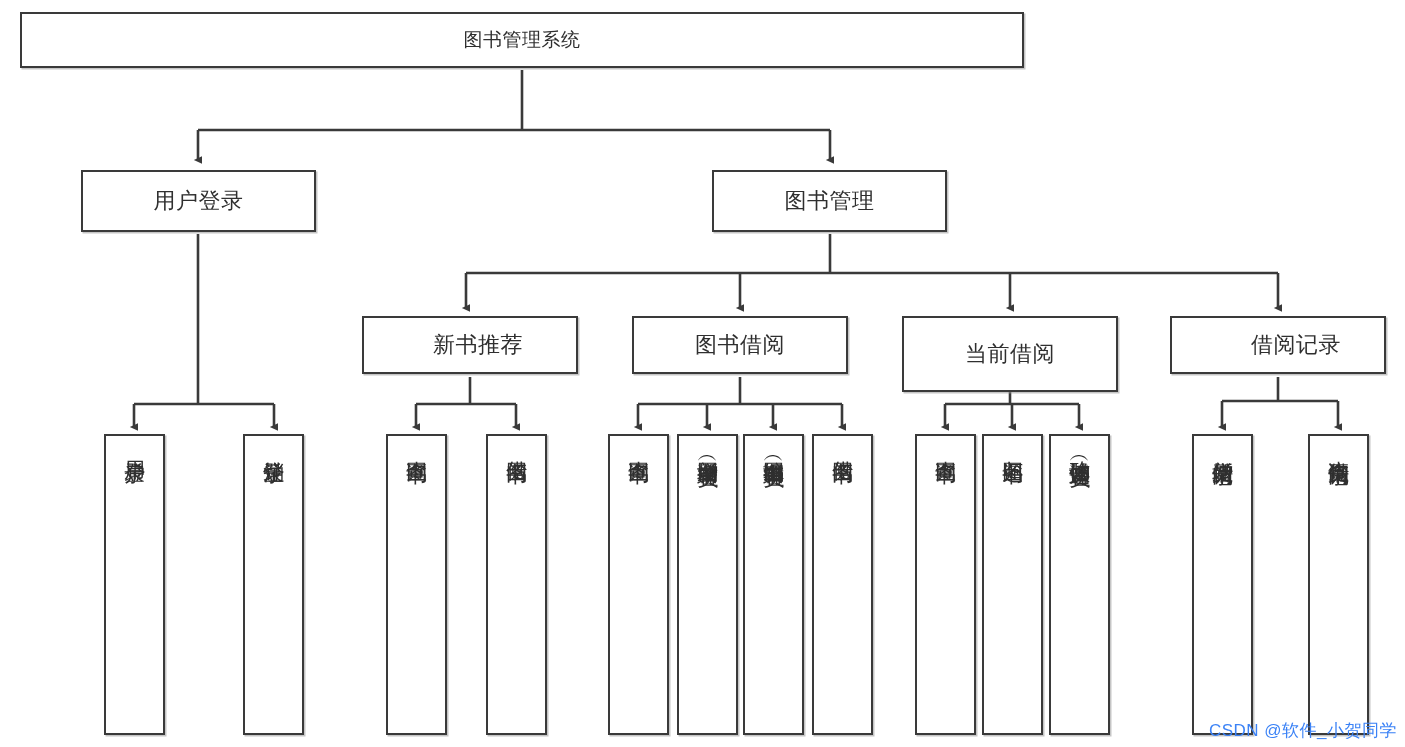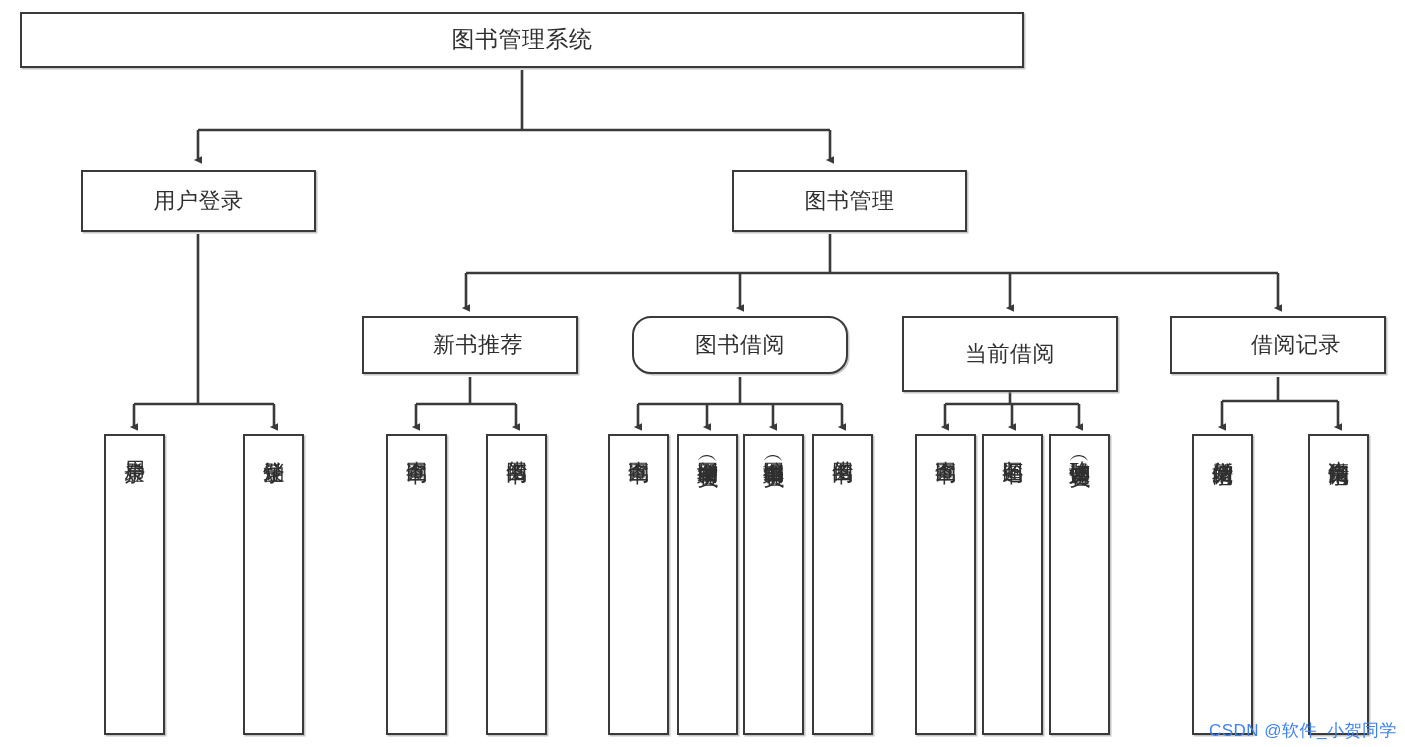--- a/index.html
+++ b/index.html
@@ -43,21 +43,21 @@
     text-align: center;
     line-height: 1.18;
     letter-spacing: 0.5px;
     white-space: nowrap;
   }
   
   .node.horiz .label {
     font-size: 22px;
   }
   .node.root .label {
-    font-size: 23px;
+    font-size: 19px;
   }
   
   .node.vert {
     align-items: flex-start;
     padding-top: 8px;
   }
   .node.vert .label {
     writing-mode: vertical-rl;
     text-orientation: upright;
     font-size: 21px;
@@ -133,28 +133,28 @@
     </g>
   </svg>
 
   <div class="node root horiz" style="left:20px; top:12px; width:1004px; height:56px;">
     <span class="label">图书管理系统</span>
   </div>
 
   <div class="node horiz" style="left:81px; top:170px; width:235px; height:62px;">
     <span class="label">用户登录</span>
   </div>
-  <div class="node horiz" style="left:712px; top:170px; width:235px; height:62px;margin-left:20px;">
+  <div class="node horiz" style="left:712px; top:170px; width:235px; height:62px;">
     <span class="label">图书管理</span>
   </div>
 
   <div class="node horiz" style="left:362px; top:316px; width:216px; height:58px;padding-left:16px;">
     <span class="label">新书推荐</span>
   </div>
-  <div class="node horiz" style="left:632px; top:316px; width:216px; height:58px;border-radius:19px;">
+  <div class="node horiz" style="left:632px; top:316px; width:216px; height:58px;">
     <span class="label">图书借阅</span>
   </div>
   <div class="node horiz" style="left:902px; top:316px; width:216px; height:76px;">
     <span class="label">当前借阅</span>
   </div>
   <div class="node horiz" style="left:1170px; top:316px; width:216px; height:58px;padding-left:36px;">
     <span class="label">借阅记录</span>
   </div>
 
   <div class="node vert" style="left:104px; top:434px; width:61px; height:301px;">

